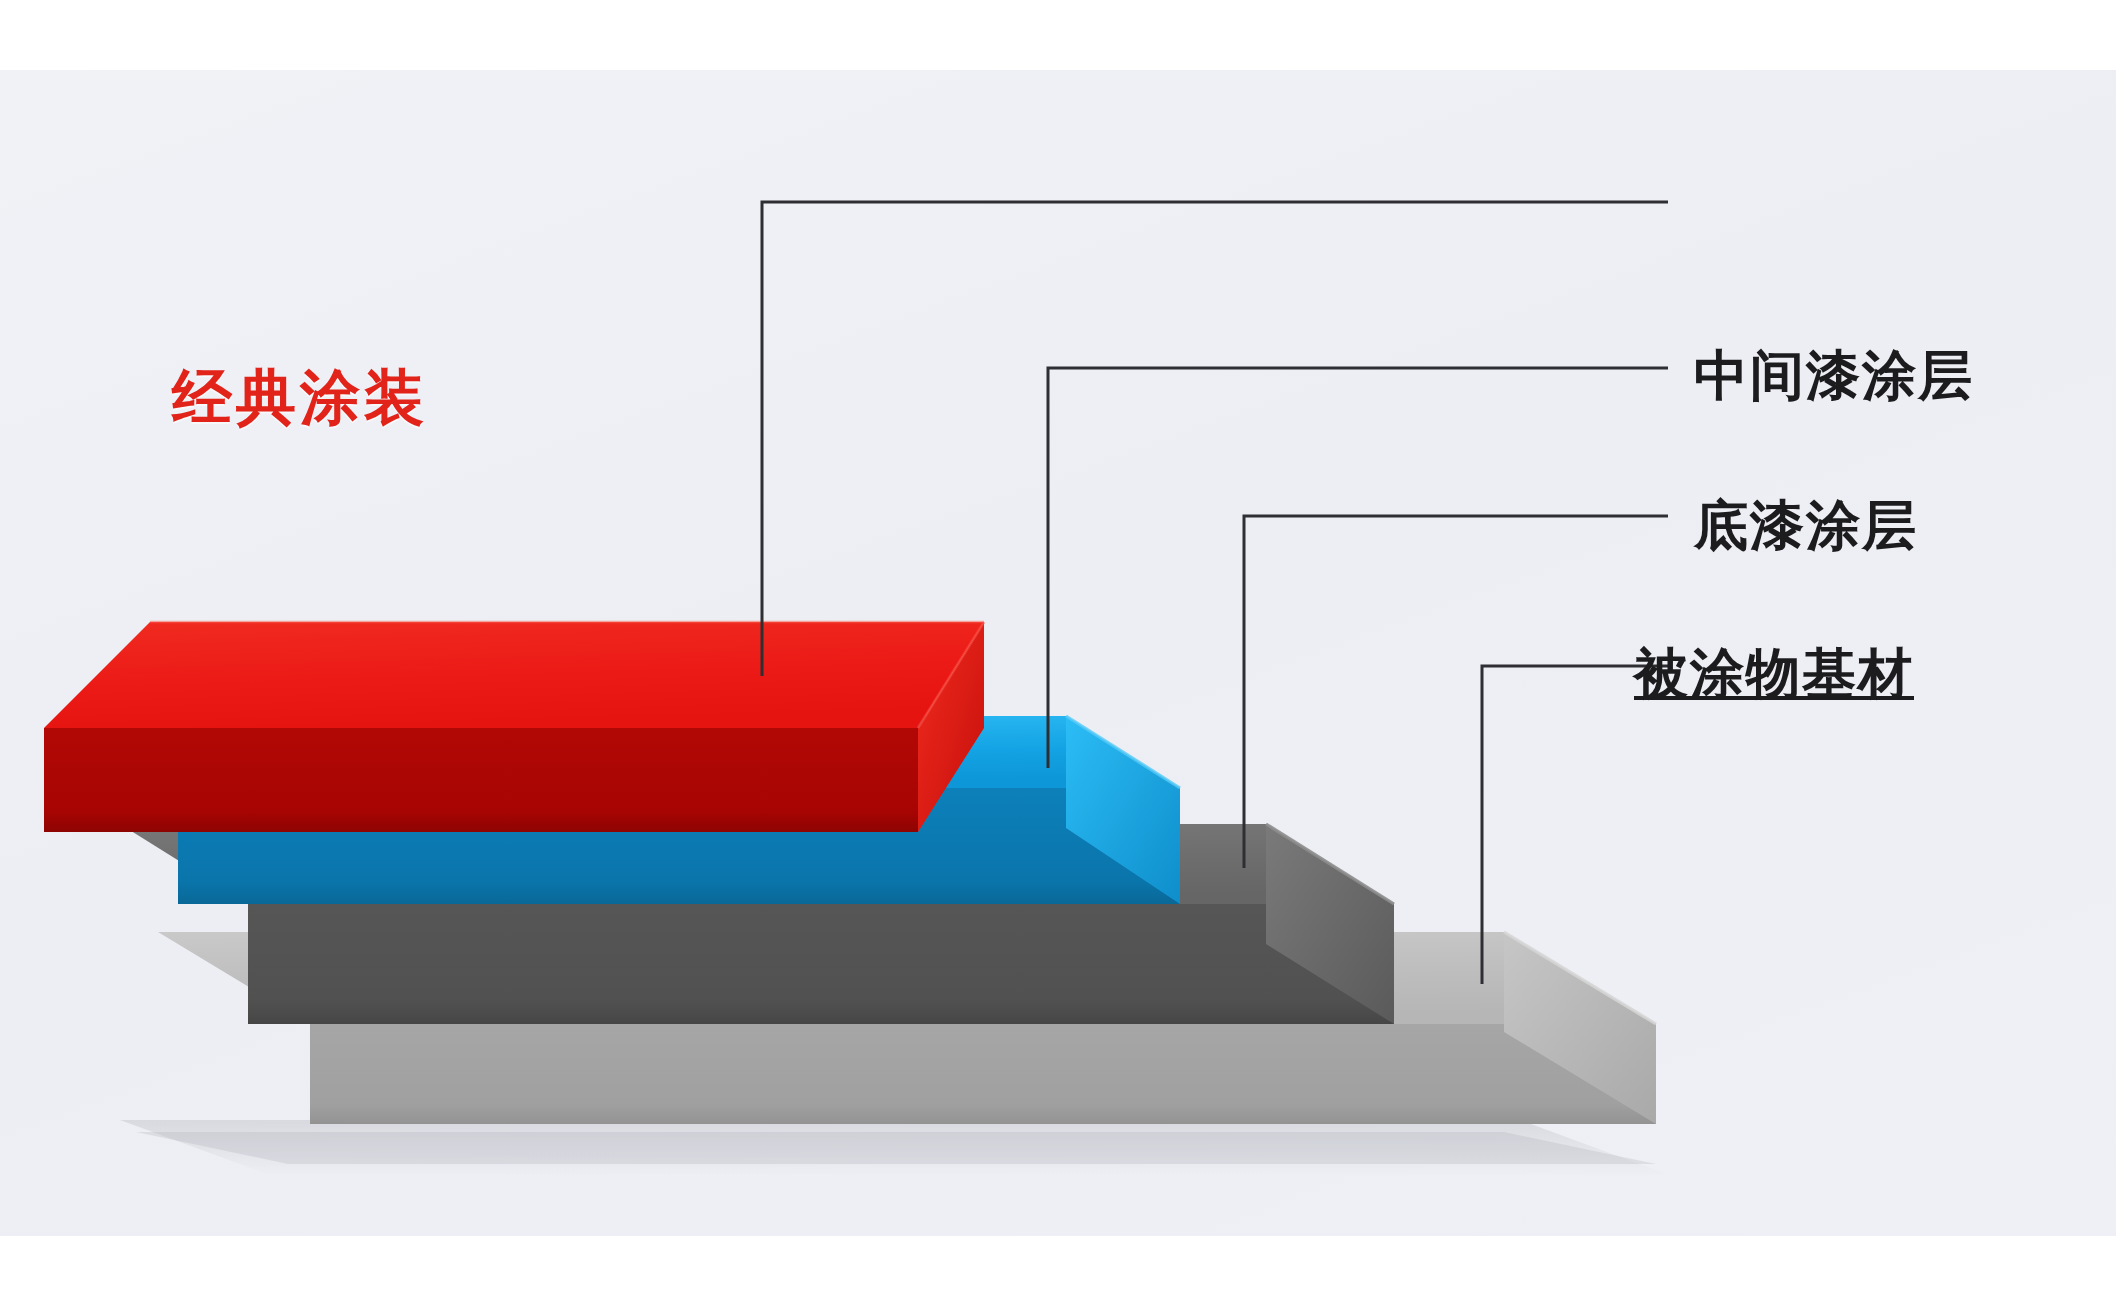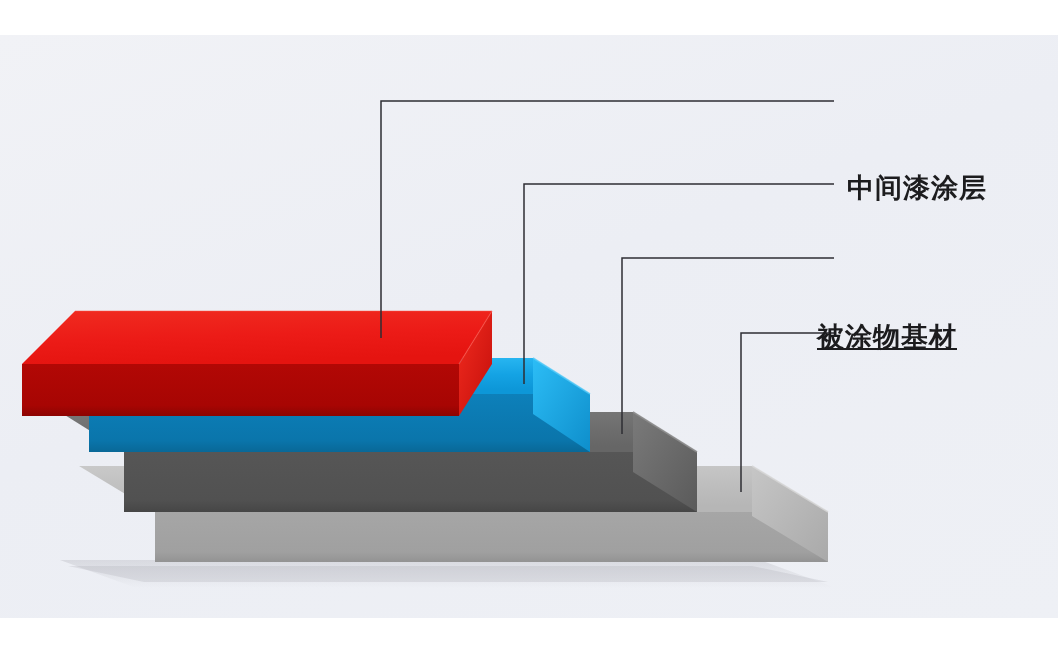--- a/index.html
+++ b/index.html
@@ -168,18 +168,20 @@
 
     <g stroke="#2e2e33" stroke-width="1.5" fill="none">
       <polyline points="834,101 381,101 381,338"></polyline>
       <polyline points="834,184 524,184 524,384"></polyline>
       <polyline points="834,258 622,258 622,434"></polyline>
       <polyline points="834,333 741,333 741,492"></polyline>
     </g>
   </svg>
 
   <div class="title">
+    <span>经典涂装</span>
   </div>
 
   <div class="lbl" id="lbl1">中间漆涂层</div>
+  <div class="lbl" id="lbl2">底漆涂层</div>
   <div class="lbl" id="lbl3">被涂物基材</div>
 
 </div>
 
 </body></html>

